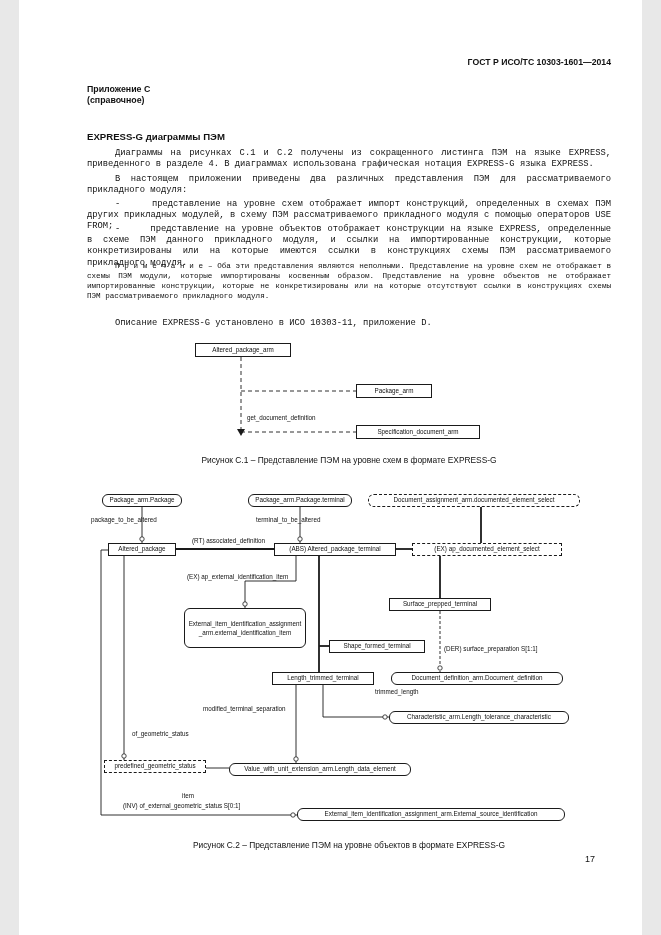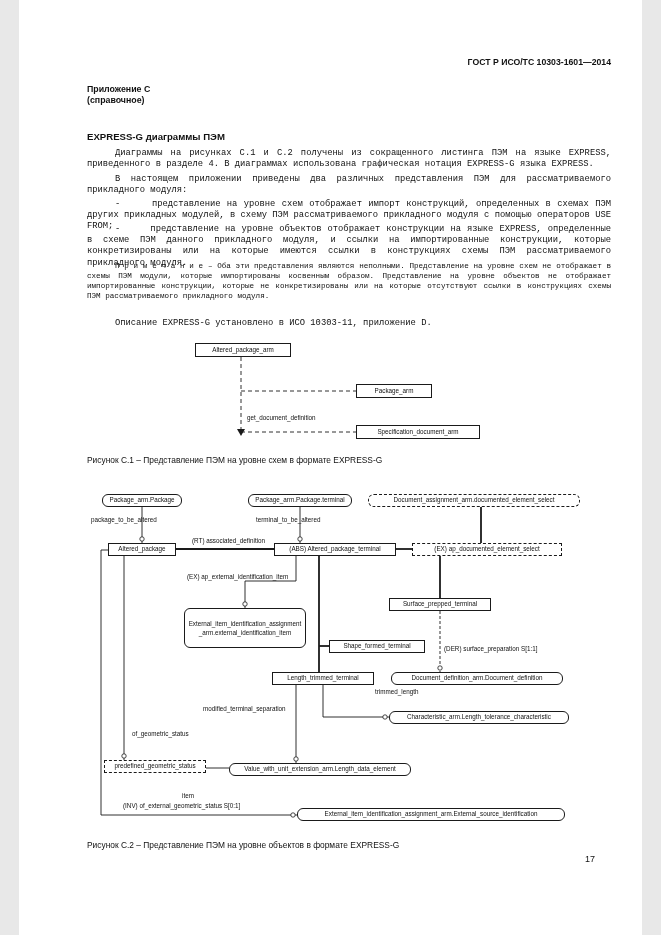--- a/index.html
+++ b/index.html
@@ -9,21 +9,21 @@
     font-family:"Liberation Sans", sans-serif;
     overflow:hidden;
   }
   .abs { position:absolute; }
   .hdr { top:57px; left:68px; width:524px; text-align:right; font-weight:bold; font-size:8.7px; }
   .ctr { left:68px; width:524px; text-align:left; }
   .bold { font-weight:bold; }
   .para { position:absolute; left:68px; width:524px; font-size:8.8px; line-height:1.27; text-align:justify; }
   .indent { text-indent:28px;font-family:Liberation Mono, monospace; }
   .note { font-size:7.6px; line-height:1.3; }
-  .caption { position:absolute; left:68px; width:524px; text-align:left; font-size:8.4px; }
+  .caption { position:absolute; left:68px; width:524px; text-align:center; font-size:8.4px; }
   .pgnum { position:absolute; left:566px; top:854px; font-size:9px; }
 
   .fig { position:absolute; }
   .wires { position:absolute; left:0; top:0; }
   .bx {
     position:absolute; box-sizing:border-box;
     border:1px solid #1a1a1a; background:#fff;
     font-size:6.3px; line-height:1.1;
     display:flex; align-items:center; justify-content:center;
     white-space:nowrap; padding:0 2px; z-index:2;

